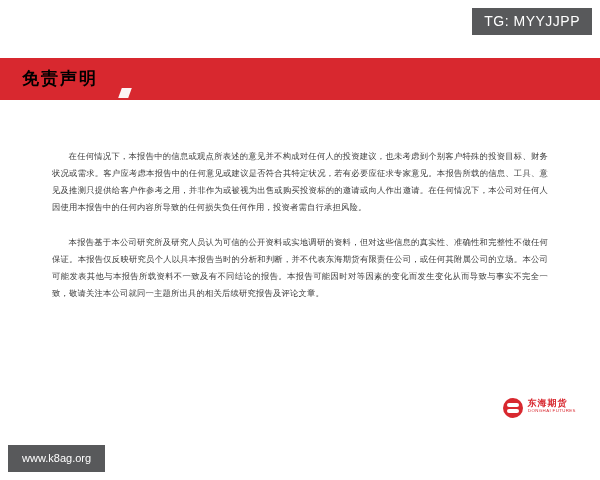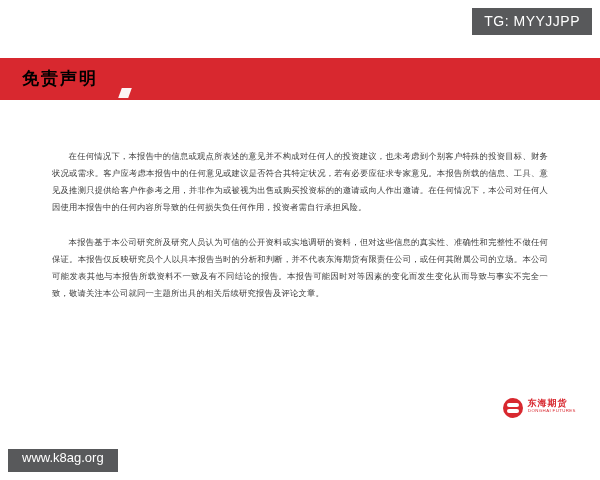--- a/index.html
+++ b/index.html
@@ -142,22 +142,22 @@
     transform-origin: left top;
   }
 
   
   .url-badge {
     position: absolute;
     left: 8px;
     bottom: 8px;
     background: #58595b;
     color: #ffffff;
-    font-size: 13px;
-    padding: 2px 14px 8px 14px;
+    font-size: 11px;
+    padding: 8px 14px 8px 14px;
     line-height: 1;
   }
 </style>
 </head>
 <body>
 
 <div class="page">
 
   <div class="tg-badge">TG: MYYJJPP</div>
 

